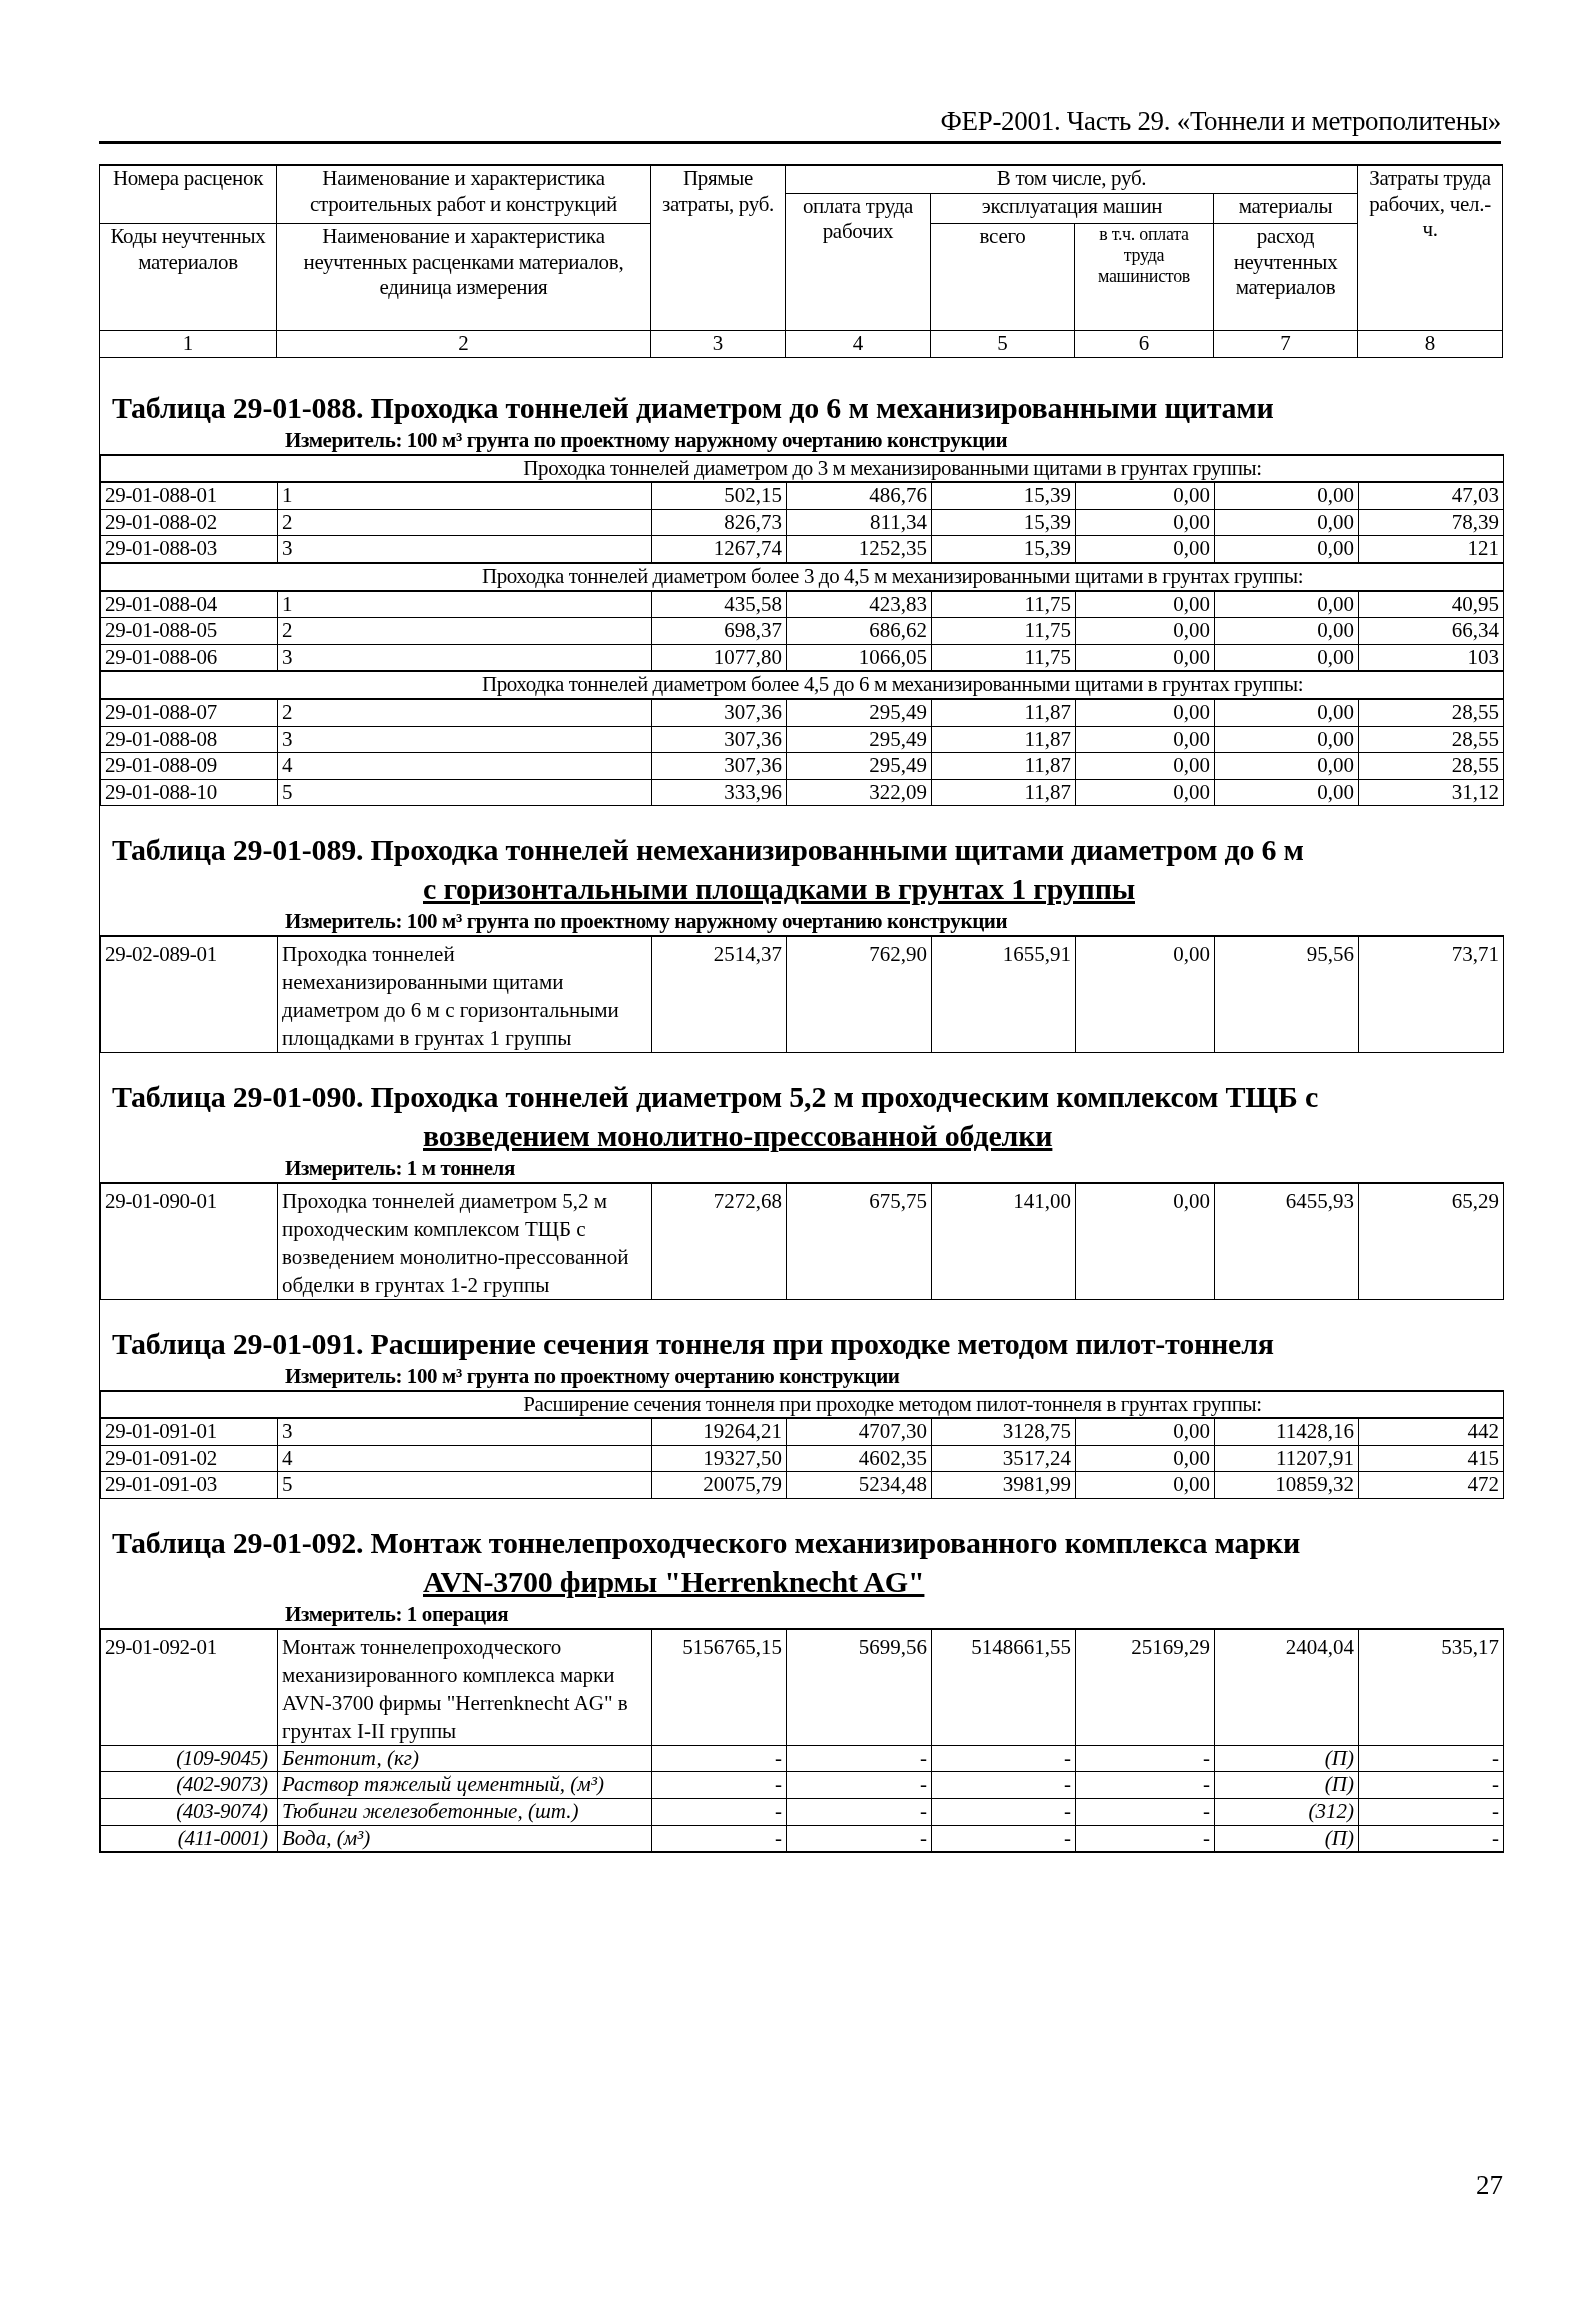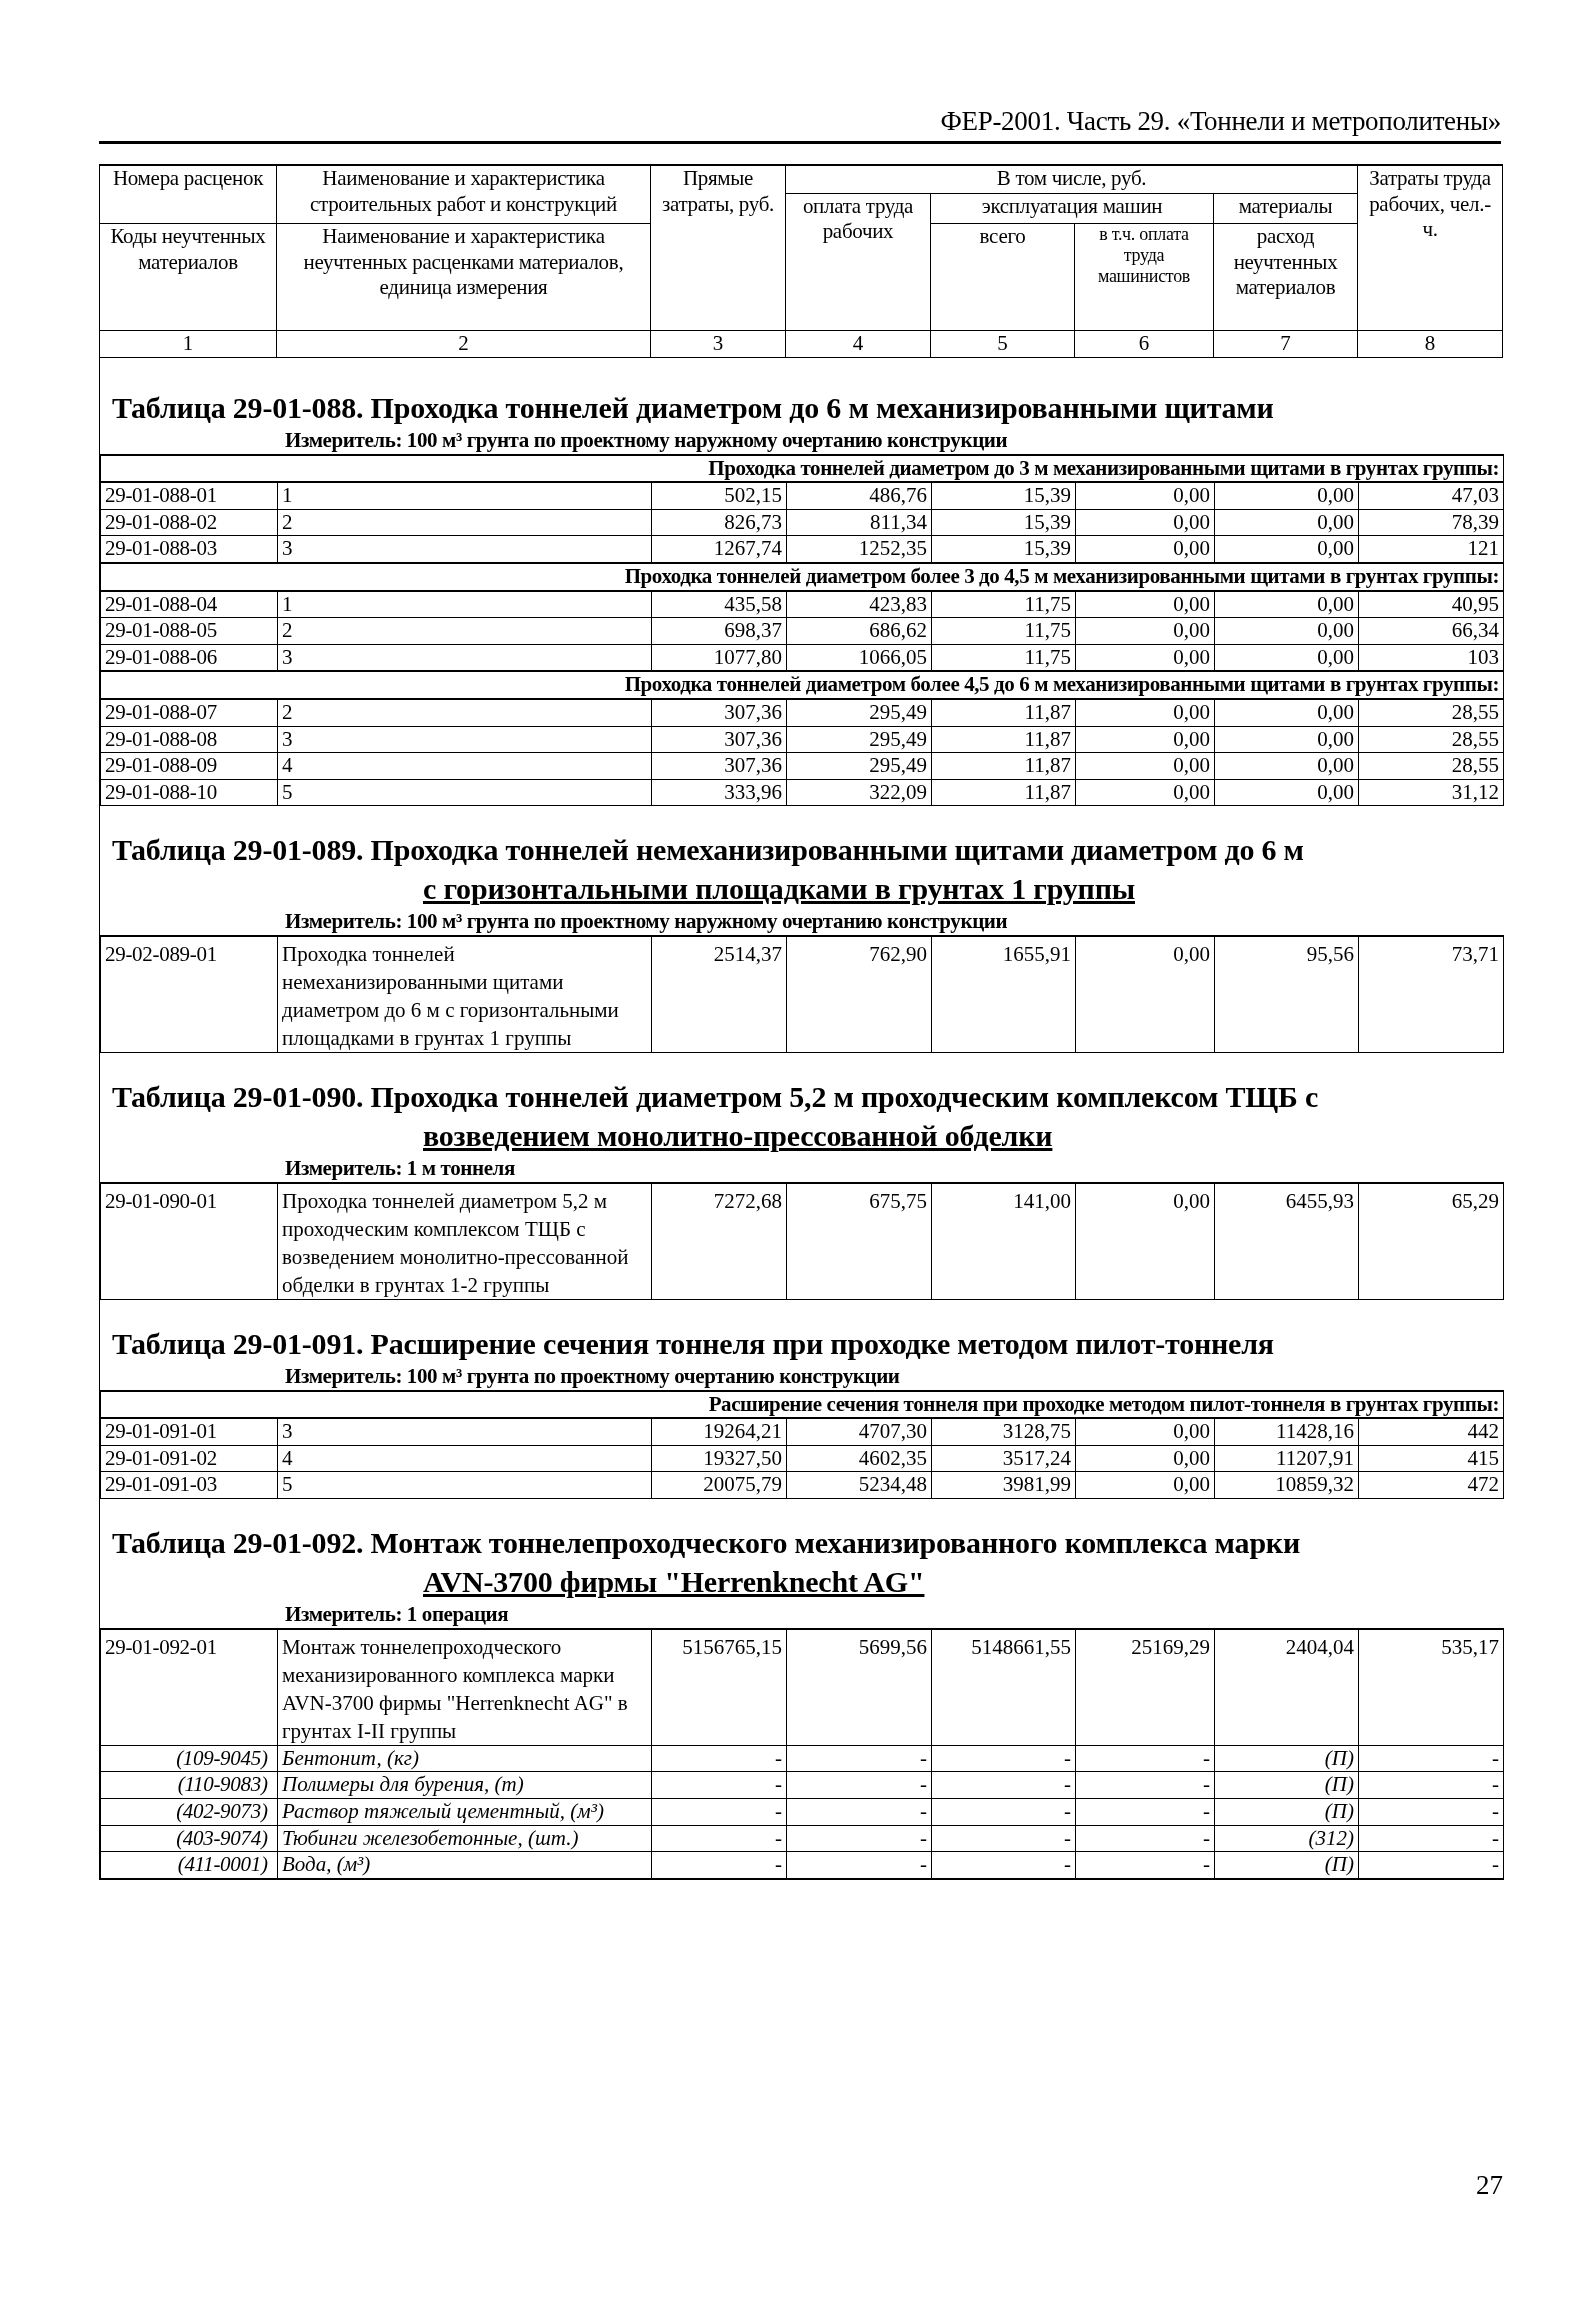--- a/index.html
+++ b/index.html
@@ -11,21 +11,21 @@
   .frame { position: absolute; left: 99px; top: 164px; width: 1540px; }
   table.grid { border-collapse: collapse; width: 1402px; table-layout: fixed; }
   table.grid td { border: 1.3px solid #000; padding: 0 4px; font-size: 21px; line-height: 25.6px; vertical-align: top; }
   .hdr td { text-align: center; vertical-align: middle; font-size: 20px; line-height: 23px; letter-spacing: -0.3px; }
   .hdr-nums td { text-align: center; font-size: 20px; line-height: 19px; border-bottom: 2.7px solid #000; }
   .thick-top { border-top: 2.7px solid #000 !important; }
   .block { border-left: 1.3px solid #000; border-right: 1.3px solid #000; position: relative; }
   .tbl-title { font-weight: bold; font-size: 30px; line-height: 39px; padding-left: 12px; white-space: nowrap; letter-spacing: -0.2px; }
   .tbl-title .cont { display: block; padding-left: 311px; text-decoration: underline; }
   .measure { font-weight: bold; font-size: 21px; line-height: 27px; padding-left: 185px; letter-spacing: -0.4px; }
-  .section-row td { font-weight: bold; text-align: right; padding-left: 185px !important; font-size: 21px; line-height: 23px; letter-spacing: -0.4px; border-radius: 12px; }
+  .section-row td { font-weight: normal; text-align: center; padding-left: 185px !important; font-size: 21px; line-height: 23px; letter-spacing: -0.4px; border-radius: 12px; }
   .num { text-align: right; }
   .code { text-align: left; letter-spacing: -0.3px; }
   .desc { text-align: left; }
   .data-row td { line-height: 23px; vertical-align: bottom; }
   .it { font-style: italic; }
   .code.it { text-align: right; padding-right: 9.4px !important; }
   .page-number { position: absolute; left: 1476px; top: 2170px; font-size: 27px; }
   .last-bottom td { border-bottom: 2.7px solid #000; }
   .mat td { border-top: none; border-bottom: none; line-height: 27px; }
   .mat.lastmat td { border-bottom: 2.7px solid #000; }
@@ -353,30 +353,20 @@
               <td class="code it">(109-9045)</td>
               <td class="desc it">Бентонит, (кг)</td>
               <td class="num">-</td>
               <td class="num">-</td>
               <td class="num">-</td>
               <td class="num">-</td>
               <td class="num it">(П)</td>
               <td class="num">-</td>
             </tr>
             <tr class="mat ">
-              <td class="code it">(110-9083)</td>
-              <td class="desc it">Полимеры для бурения, (т)</td>
-              <td class="num">-</td>
-              <td class="num">-</td>
-              <td class="num">-</td>
-              <td class="num">-</td>
-              <td class="num it">(П)</td>
-              <td class="num">-</td>
-            </tr>
-            <tr class="mat ">
               <td class="code it">(402-9073)</td>
               <td class="desc it">Раствор тяжелый цементный, (м³)</td>
               <td class="num">-</td>
               <td class="num">-</td>
               <td class="num">-</td>
               <td class="num">-</td>
               <td class="num it">(П)</td>
               <td class="num">-</td>
             </tr>
             <tr class="mat ">

